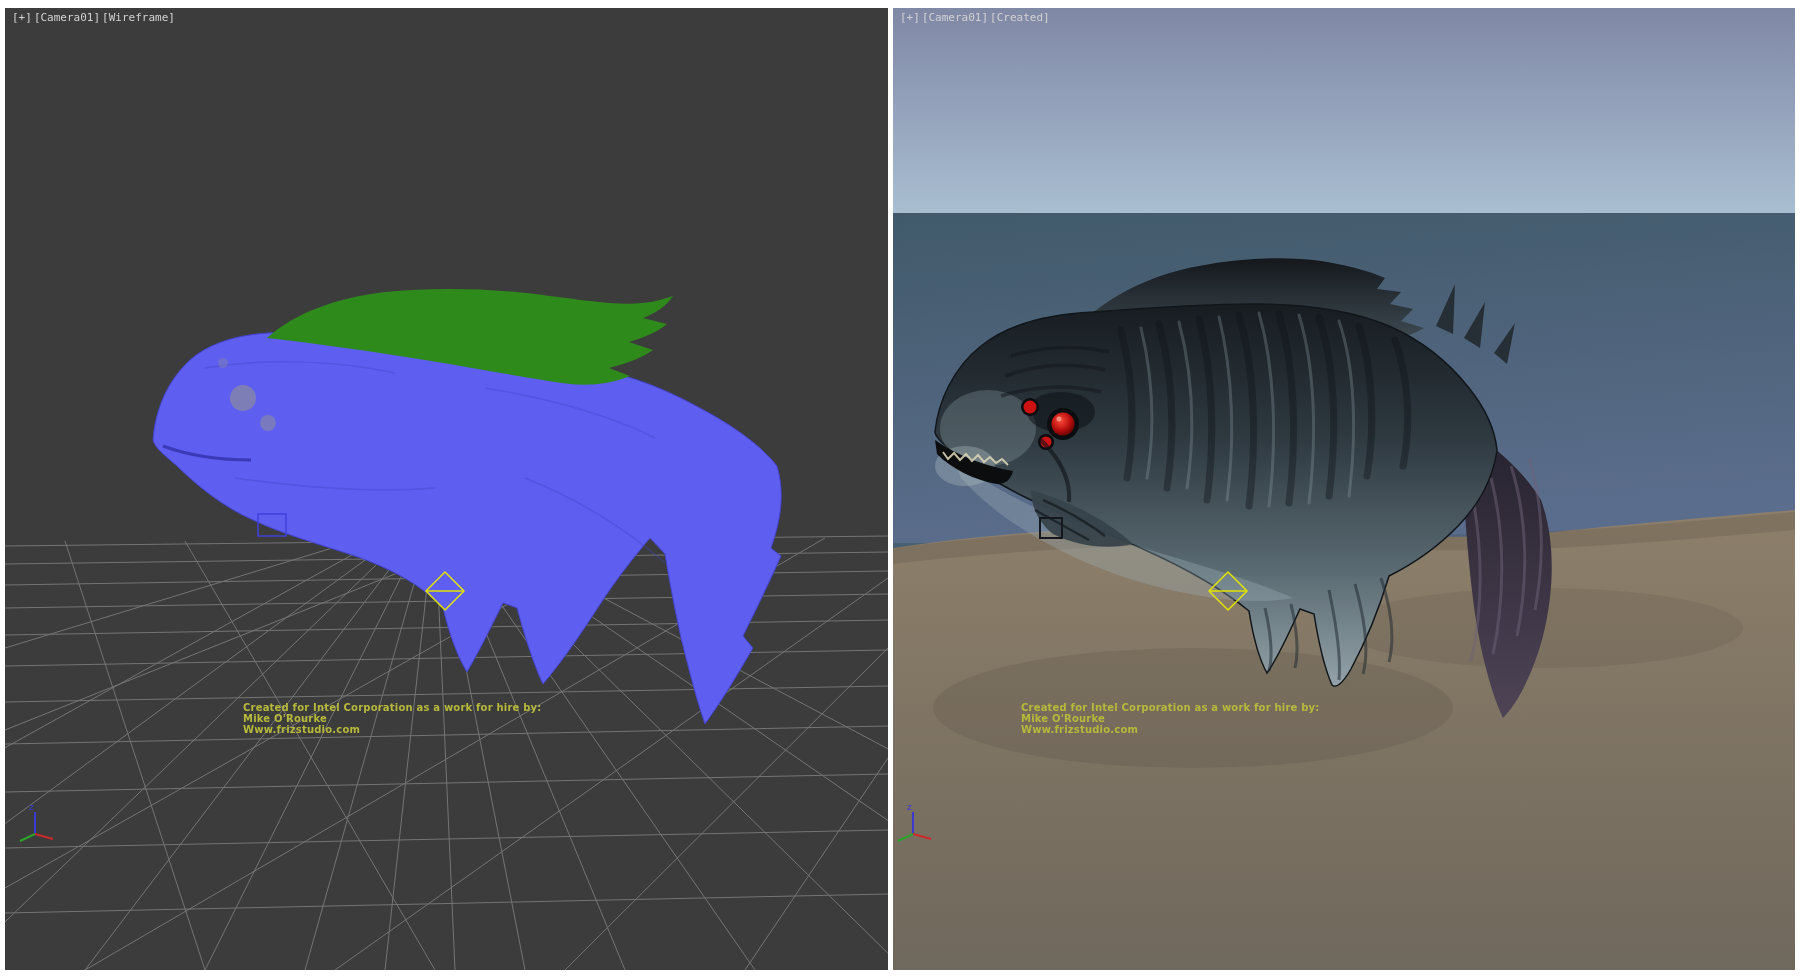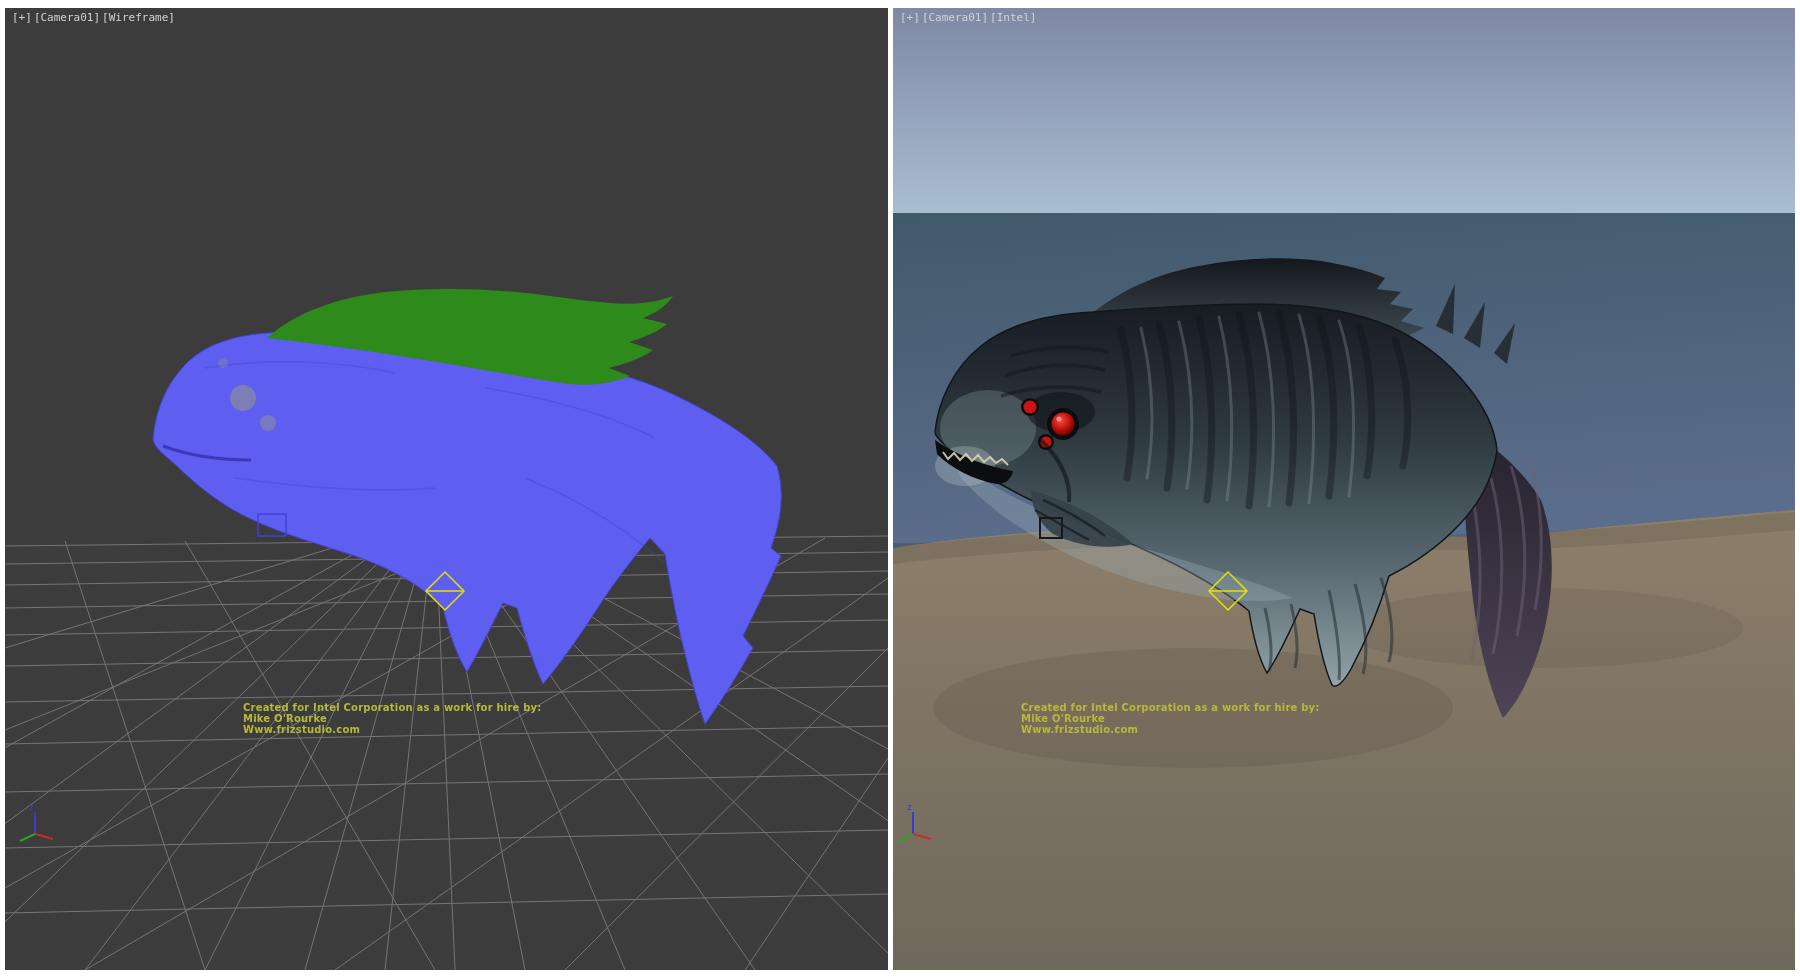--- a/index.html
+++ b/index.html
@@ -136,21 +136,21 @@
       <line x1="30" y1="826" x2="15" y2="833" stroke="#2aa52a"></line>
       <text x="24" y="802" font-size="9" fill="#3a3ad0" stroke="none">z</text>
     </g>
   </svg>
 </div>
 
 <div class="viewport" id="vp-shaded">
   <div class="vp-label">
     <span>[+]</span>
     <span>[Camera01]</span>
-    <span>[Intel]</span>
+    <span>[Created]</span>
   </div>
 
   <svg class="scene" width="902" height="962" viewBox="0 0 902 962" xmlns="http://www.w3.org/2000/svg">
     <defs>
       <linearGradient id="skyGrad" x1="0" y1="0" x2="0" y2="1">
         <stop offset="0" stop-color="#7f88a5"></stop>
         <stop offset="1" stop-color="#a9bed1"></stop>
       </linearGradient>
       <linearGradient id="seaGrad" x1="0" y1="0" x2="0.2" y2="1">
         <stop offset="0" stop-color="#415a6a"></stop>

